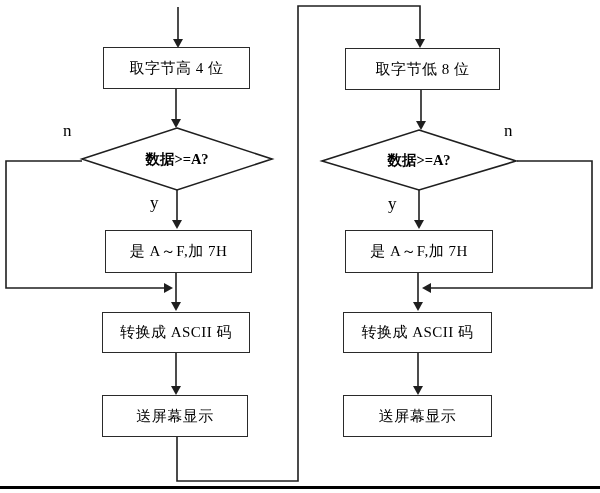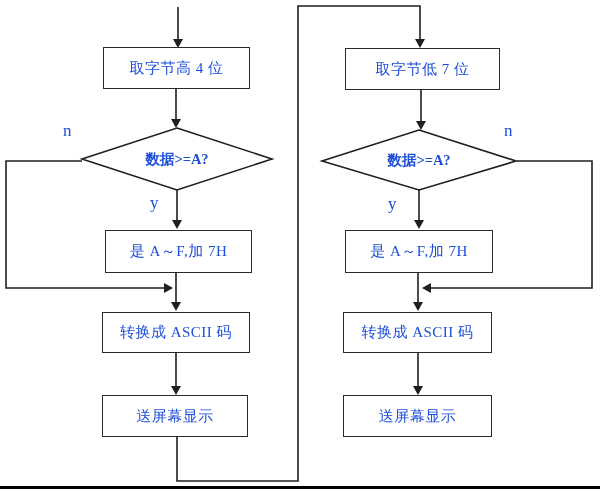--- a/index.html
+++ b/index.html
@@ -1,21 +1,21 @@
 <!DOCTYPE html>
 <html lang="zh"><head>
 <meta charset="utf-8">
 <style>
   html,body{margin:0;padding:0;background:#ffffff;}
   #canvas{
     position:relative;
     width:600px;height:493px;
     background:#ffffff;
     font-family:"Liberation Serif","DejaVu Serif",serif;
-    color:#1d4ed8;
+    color:#000000;
     overflow:hidden;
   }
   #wires{position:absolute;left:0;top:0;width:600px;height:493px;}
   .node{
     position:absolute;
     box-sizing:border-box;
     border:1.5px solid #2a2a2a;
     background:#ffffff;
     display:flex;align-items:center;justify-content:center;
     font-size:15px;
@@ -116,21 +116,21 @@
   </svg>
 
   <div class="node lbox1">取字节高 4 位</div>
   <div class="diamond-label ldec">数据&gt;=A?</div>
   <div class="branch-label ln">n</div>
   <div class="branch-label ly">y</div>
   <div class="node lbox2">是 A～F,加 7H</div>
   <div class="node lbox3">转换成 ASCII 码</div>
   <div class="node lbox4">送屏幕显示</div>
 
-  <div class="node rbox1">取字节低 7 位</div>
+  <div class="node rbox1">取字节低 8 位</div>
   <div class="diamond-label rdec">数据&gt;=A?</div>
   <div class="branch-label rn">n</div>
   <div class="branch-label ry">y</div>
   <div class="node rbox2">是 A～F,加 7H</div>
   <div class="node rbox3">转换成 ASCII 码</div>
   <div class="node rbox4">送屏幕显示</div>
 
 </div>
 
 </body></html>

